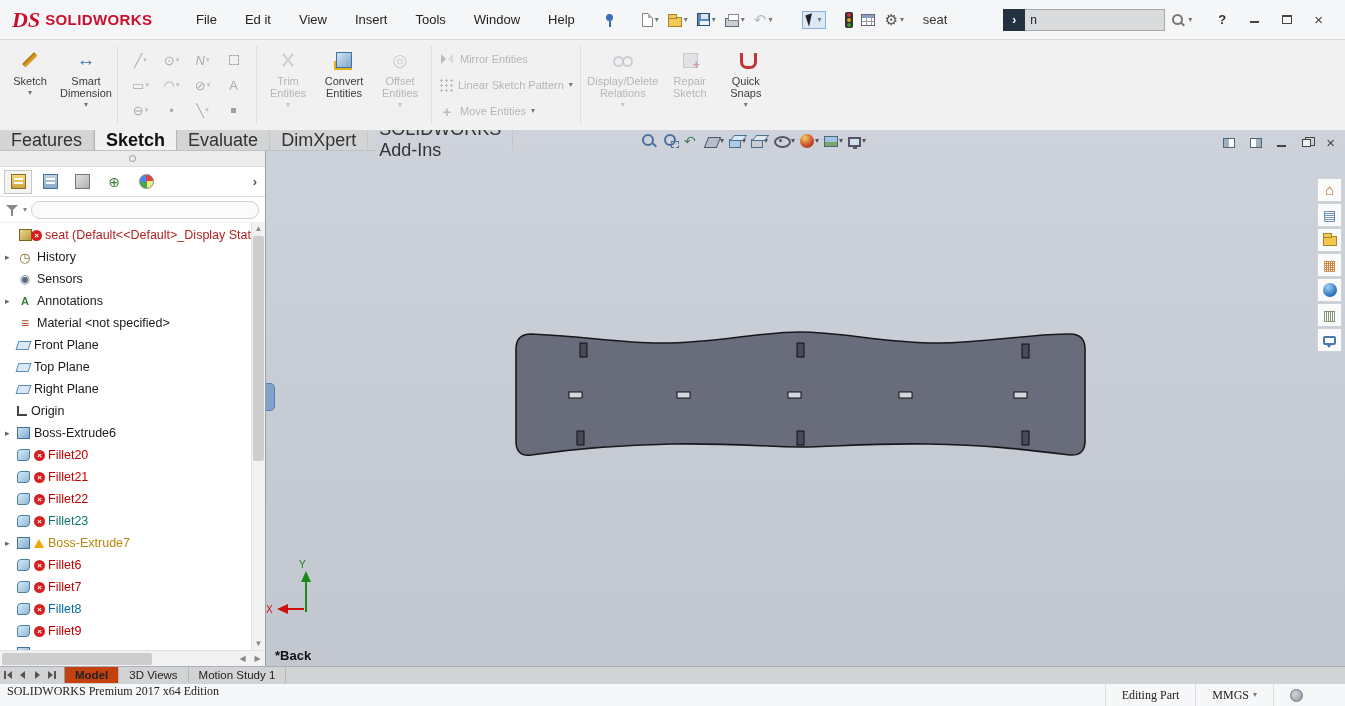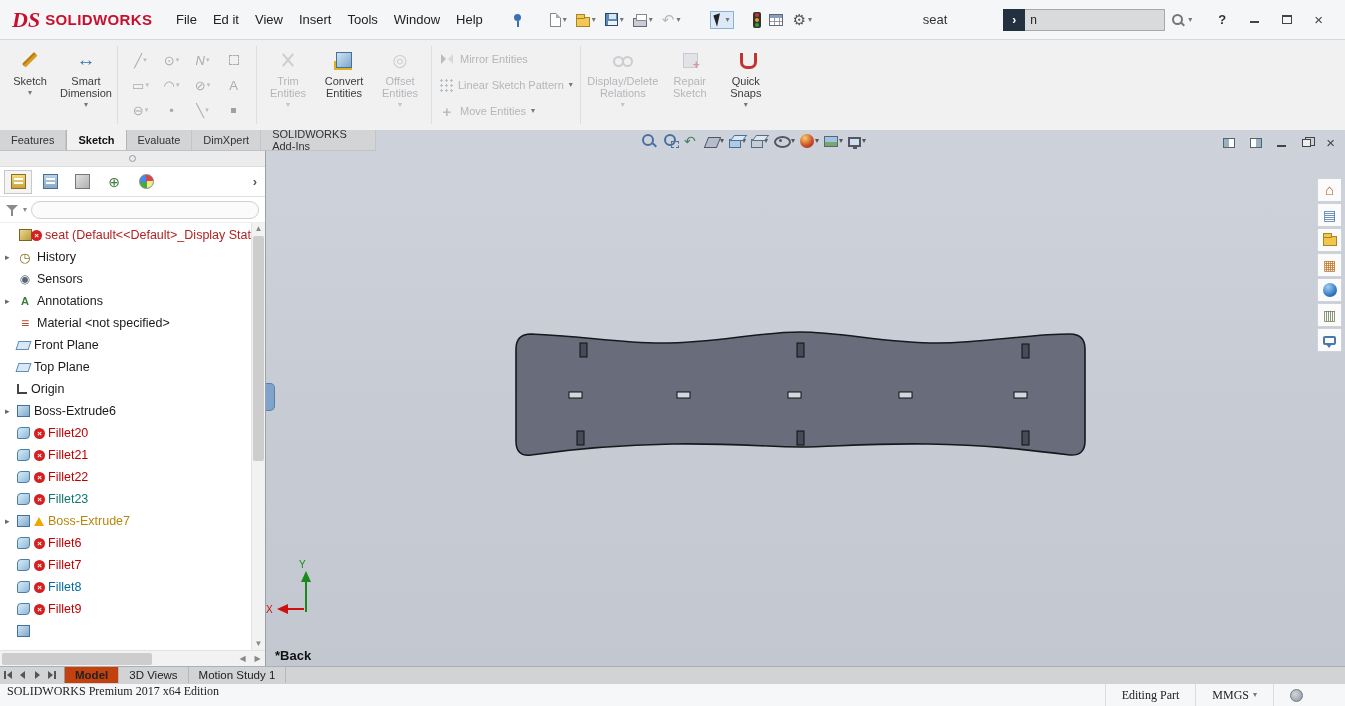--- a/index.html
+++ b/index.html
@@ -6,21 +6,21 @@
     font-family:"Liberation Sans",sans-serif;background:#f0f0f0;position:relative;}
   *{box-sizing:border-box;}
   .app{position:absolute;inset:0;}
 
   
   .titlebar{position:absolute;top:0;left:0;right:0;height:40px;background:#f5f6f7;
     border-bottom:1px solid #d8d8d8;display:flex;align-items:center;z-index:30;}
   .logo{width:160px;display:flex;align-items:center;gap:5px;padding-left:12px;flex:none;}
   .logo-ds{font-family:"Liberation Serif",serif;font-style:italic;font-weight:700;font-size:22px;color:#c8102e;line-height:1;}
   .logo-text{font-weight:700;font-size:15px;letter-spacing:.4px;color:#c8102e;}
-  .menubar{display:flex;gap:16px;margin-left:16px;font-size:13px;color:#222;}
+  .menubar{display:flex;gap:28px;margin-left:36px;font-size:13px;color:#222;}
   .menu-item{cursor:default;}
   .pin-icon{width:12px;height:14px;margin-left:28px;position:relative;}
   .pin-icon::before{content:"";position:absolute;top:1px;left:3px;width:7px;height:7px;border-radius:50%;background:#3a6fb8;}
   .pin-icon::after{content:"";position:absolute;top:8px;left:6px;width:2px;height:6px;background:#3a6fb8;}
   .tb-group{display:flex;align-items:center;margin-left:26px;gap:7px;}
   .tb-btn{display:flex;align-items:center;gap:2px;padding:2px 1px;}
   .caret{font-size:8px;color:#777;line-height:1;}
   .tb-new{width:11px;height:14px;background:#fff;border:1px solid #888;position:relative;display:inline-block;}
   .tb-new::after{content:"";position:absolute;top:-1px;right:-1px;border-style:solid;border-width:0 5px 5px 0;border-color:#f5f6f7 #f5f6f7 #aaa #aaa;}
   .tb-open{width:14px;height:10px;background:#f4c854;border:1px solid #a8842a;position:relative;margin-top:4px;display:inline-block;}
@@ -92,21 +92,21 @@
   .i-linear{background:radial-gradient(#8a94a0 1.2px,transparent 1.4px) 0 0/5px 5px;width:14px;height:14px;}
   .i-move::before{content:"+";font-size:15px;font-weight:700;color:#8a94a0;}
   .sgrid{display:grid;grid-template-columns:repeat(4,31px);grid-auto-rows:25px;align-content:center;padding:0 4px;flex:none;}
   .scell{display:flex;align-items:center;justify-content:center;gap:1px;}
   .sg{font-size:13px;color:#a8acb0;font-style:normal;line-height:1;}
   .sg-sel{width:10px;height:10px;border:1px dashed #a8acb0;}
   .sg-pt{width:5px;height:5px;background:#9aa49c;}
   .scaret{font-size:7px;color:#bcbcbc;}
 
   
-  .cmd-tabs{position:absolute;top:0;left:0;width:376px;height:21px;background:#d3d4d6;display:flex;align-items:stretch;font-size:11px;z-index:6;border-bottom:1px solid #bfc1c4;}
+  .cmd-tabs{position:absolute;top:0;left:0;width:376px;height:21px;background:#d3d4d6;display:flex;align-items:stretch;font-size:18px;z-index:6;border-bottom:1px solid #bfc1c4;}
   .cmd-tab{display:flex;align-items:center;padding:0 11px;color:#333;border-right:1px solid #c4c5c7;}
   .cmd-tab.active{background:#f1f1f2;border-left:1px solid #b5b5b5;border-right:1px solid #b5b5b5;font-weight:700;color:#111;}
 
   
   .viewport{position:absolute;top:130px;left:0;right:0;bottom:40px;
     background:linear-gradient(180deg,#ced3db 0%,#c6cbd4 55%,#c2c7d0 100%);overflow:hidden;}
   .part-svg{position:absolute;inset:0;width:1345px;height:536px;}
   .headsup{position:absolute;top:2px;left:640px;display:flex;align-items:center;gap:5px;z-index:7;}
   .hu-btn{display:flex;align-items:center;gap:1px;}
   .hu{width:17px;height:17px;position:relative;display:inline-block;font-style:normal;}
@@ -577,20 +577,25 @@
           <i class="ticon i-plane"></i>
           <span class="tlabel">Front Plane</span>
         </div>
         <div class="tree-row">
           <span class="tw"></span>
           <i class="ticon i-plane"></i>
           <span class="tlabel">Top Plane</span>
         </div>
         <div class="tree-row">
           <span class="tw"></span>
+          <i class="ticon i-plane"></i>
+          <span class="tlabel">Right Plane</span>
+        </div>
+        <div class="tree-row">
+          <span class="tw"></span>
           <i class="ticon i-origin"></i>
           <span class="tlabel">Origin</span>
         </div>
         <div class="tree-row">
           <span class="tw">▸</span>
           <i class="ticon i-extrude"></i>
           <span class="tlabel">Boss-Extrude6</span>
         </div>
         <div class="tree-row">
           <span class="tw"></span>

